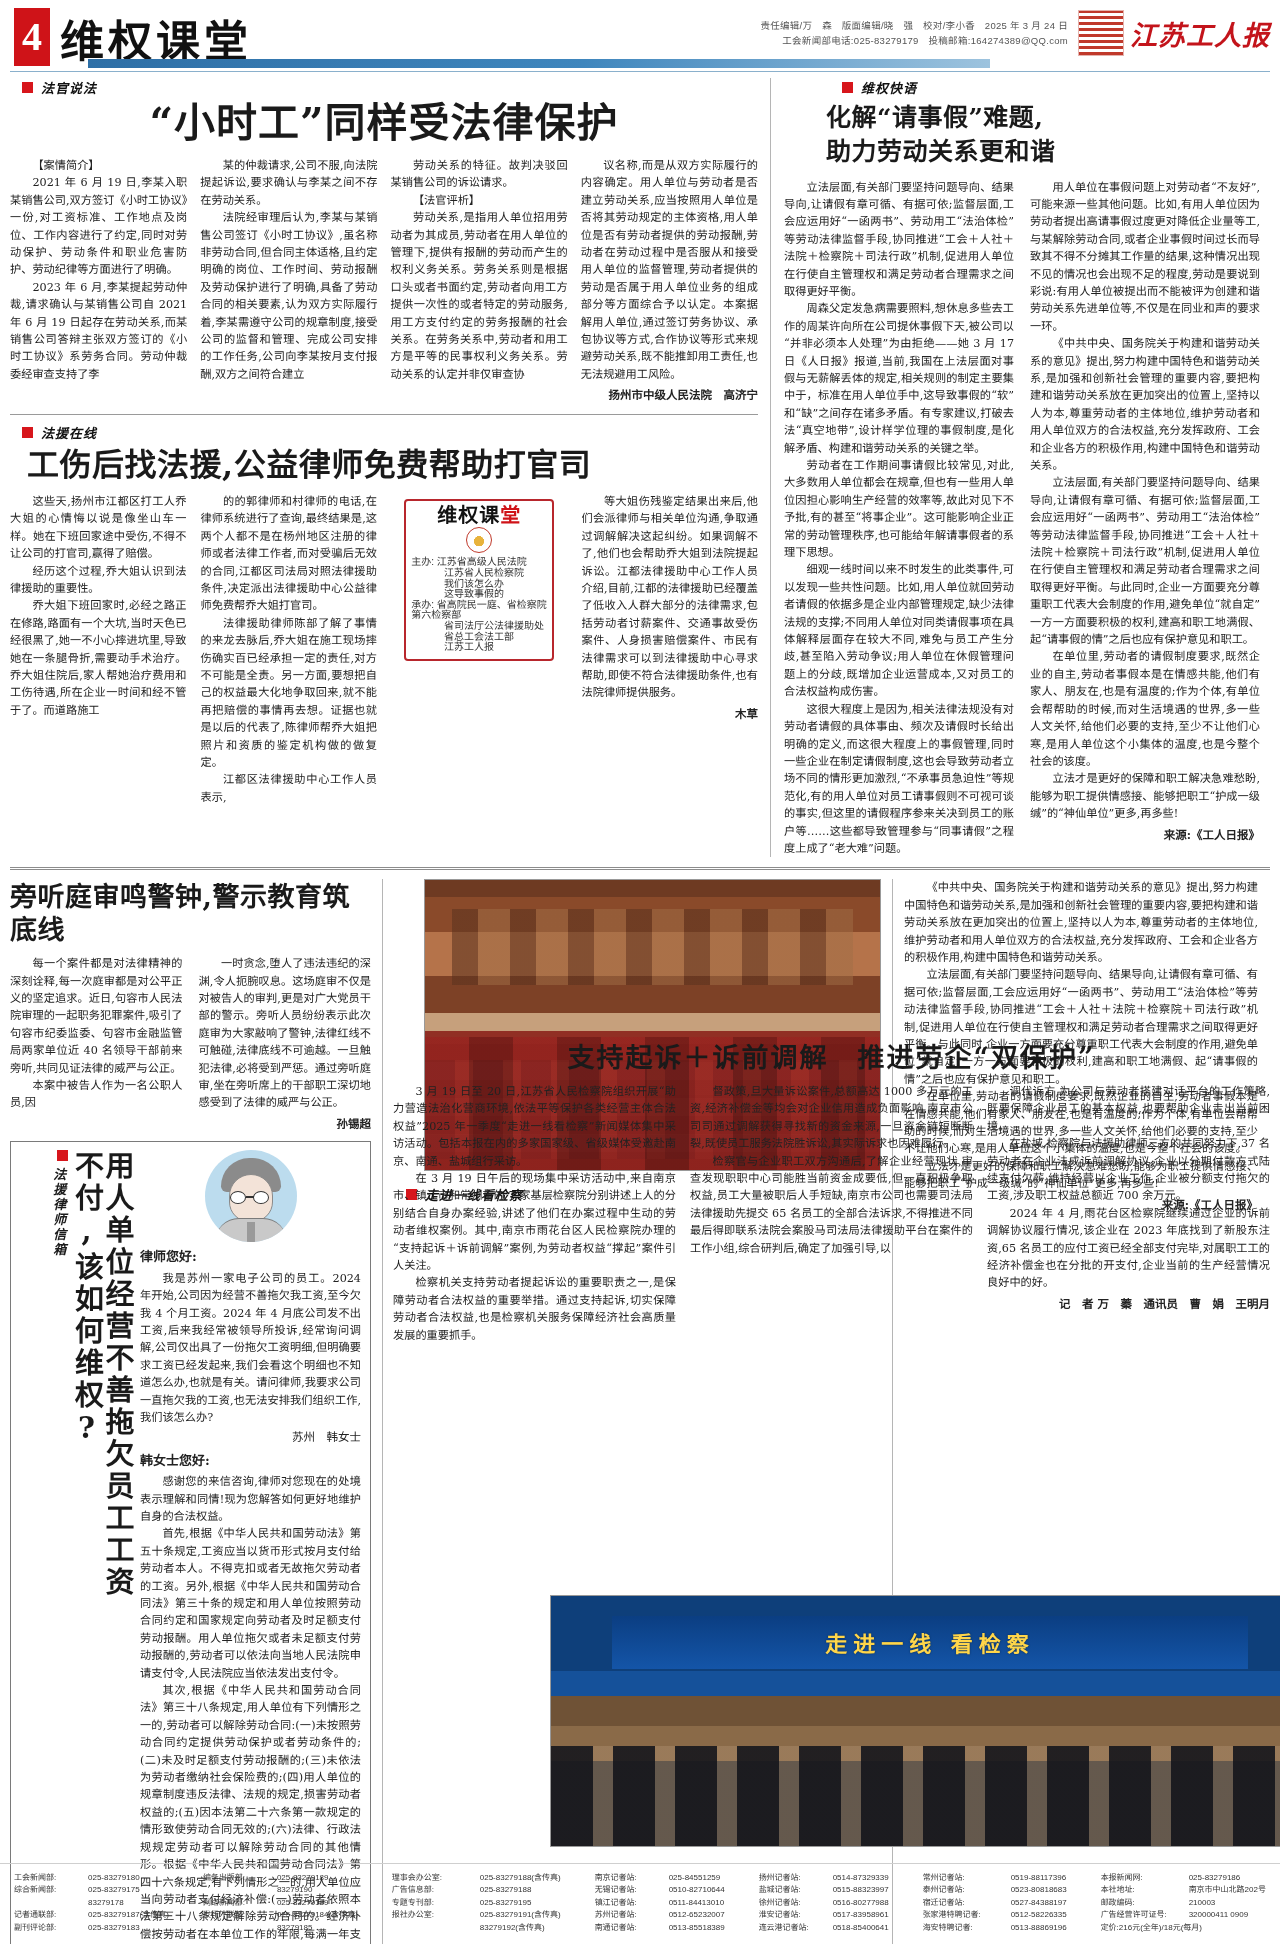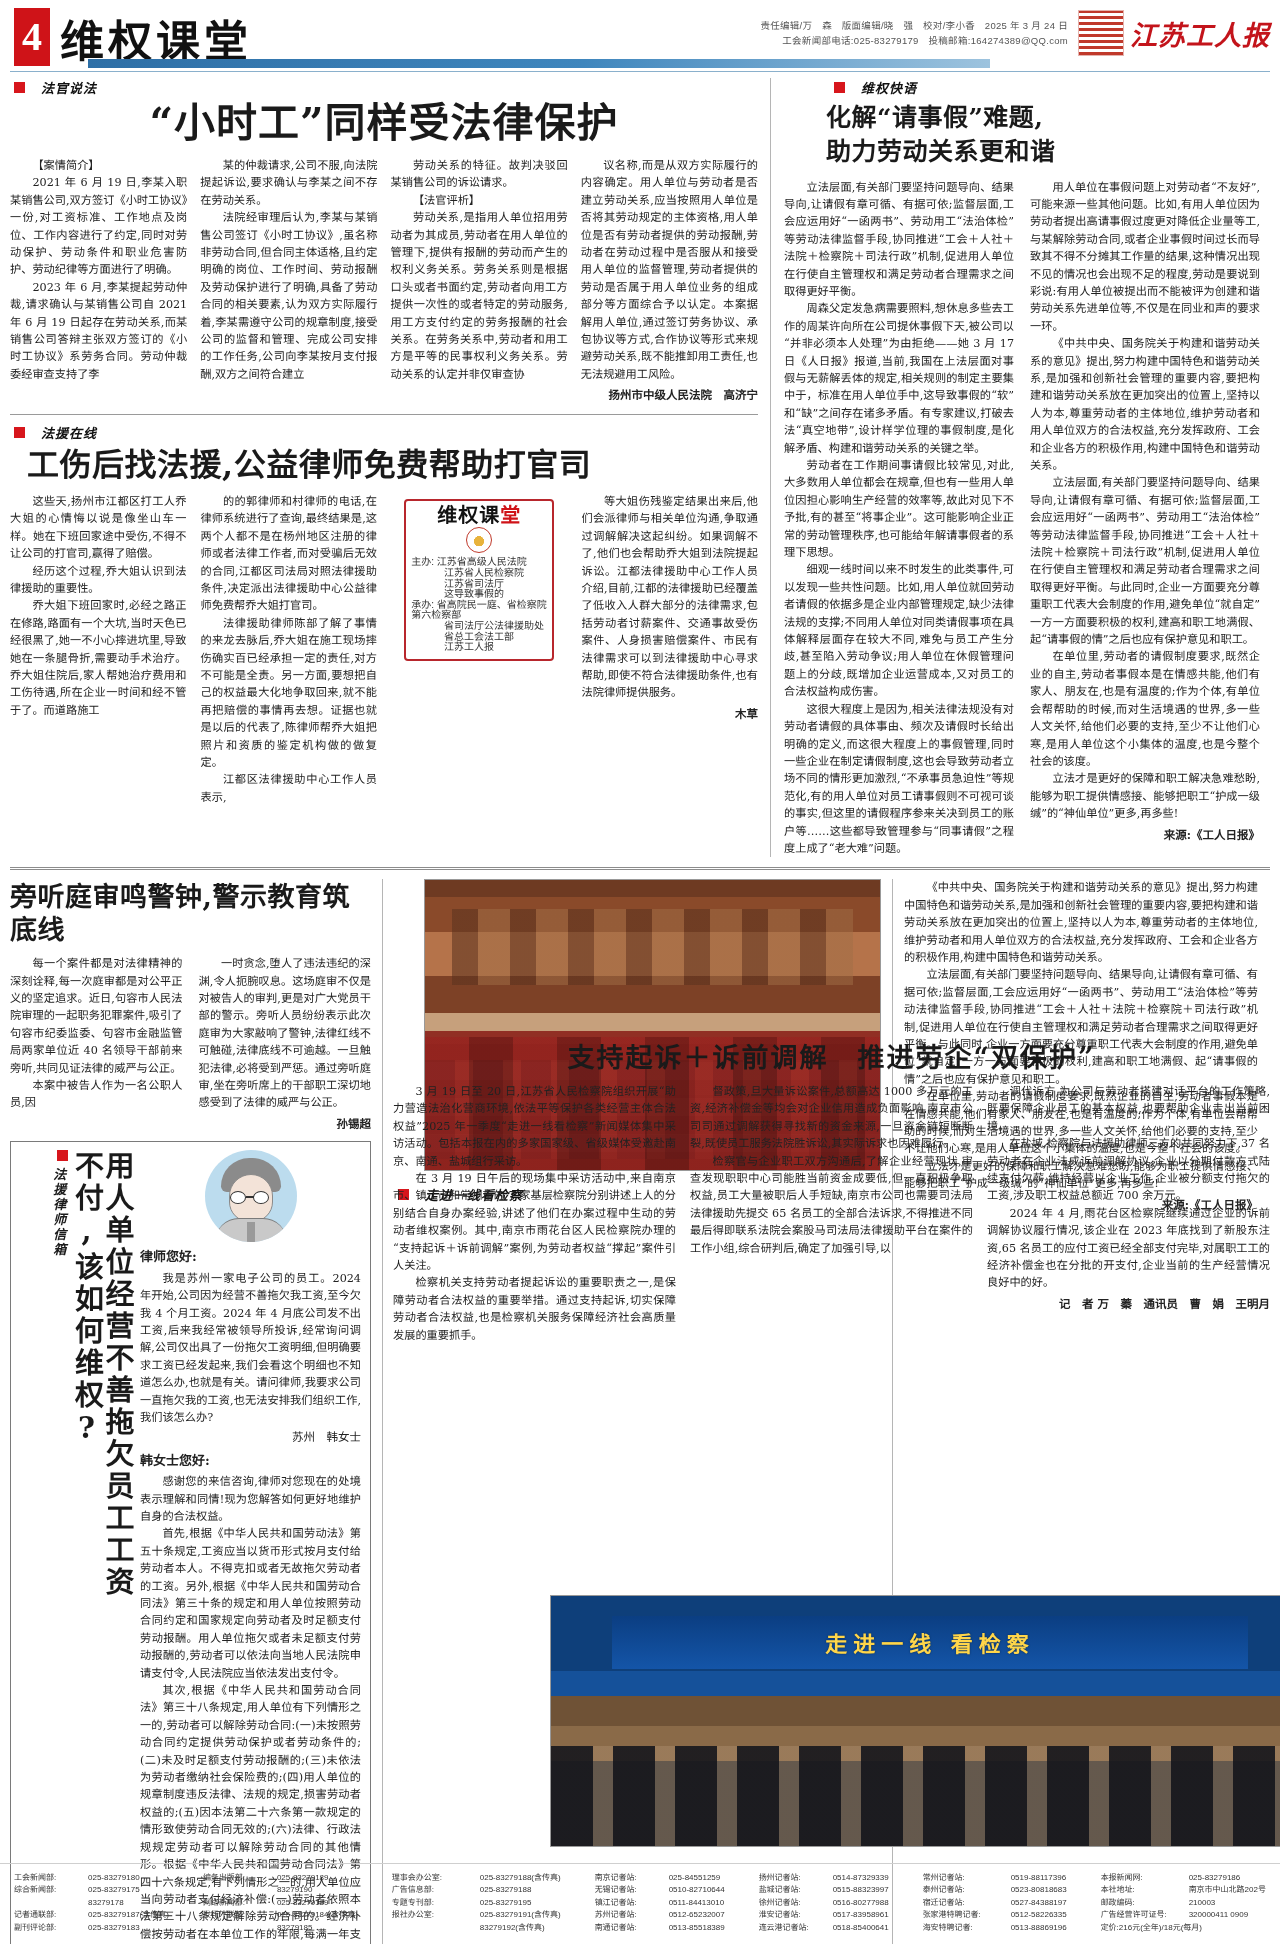--- a/index.html
+++ b/index.html
@@ -36,21 +36,21 @@
         repeating-linear-gradient(0deg,#c0392b 0 3px,#fff 3px 6px),
         repeating-linear-gradient(90deg,rgba(180,40,30,.75) 0 3px,rgba(255,255,255,0) 3px 6px);
         border:1px solid #e4b3ae; }
   .paper-logo { font-size:27px; font-weight:700; color:#c3141b; letter-spacing:1px;
                 font-family:"DejaVu Serif",serif; font-style:italic; white-space:nowrap; }
   .mh-rule { position:absolute; left:88px; right:290px; bottom:4px; height:9px;
              background:linear-gradient(90deg,#2e6fa6,#3f86bd 55%,#9dc3de); }
   .mh-hair { position:absolute; left:10px; right:10px; bottom:0; height:1px; background:#8ab0cc; }
 
   
-  .flag { display:flex; align-items:center; gap:16px; margin:0 0 4px 4px; }
+  .flag { display:flex; align-items:center; gap:8px; margin:0 0 4px 12px; }
   .flag-sq { width:11px; height:11px; background:#d7161c; flex:0 0 auto; }
   .flag-tx { font-size:13px; font-weight:700; color:#111; letter-spacing:1px;
              font-family:"DejaVu Serif",serif; font-style:italic; }
 
   .hl1 { font-size:41px; font-weight:700; text-align:center; letter-spacing:1px;
          line-height:1.12; font-family:"DejaVu Serif","Liberation Serif",serif; margin:2px 0 10px; }
   .hl2 { font-size:32px; font-weight:700; letter-spacing:.5px; line-height:1.2;
          font-family:"DejaVu Serif","Liberation Serif",serif; margin:2px 17px 9px; }
   .hl3 { font-size:27px; font-weight:700; letter-spacing:.5px; line-height:1.22;
          font-family:"DejaVu Serif","Liberation Serif",serif; margin:2px 0 8px; }
@@ -223,21 +223,21 @@
           <p>江都区法律援助中心工作人员表示,</p>
         </div>
         <div style="flex:1">
 
           <div class="seal">
             <div class="seal-title"><span>维权课</span><span class="red">堂</span></div>
             <div class="seal-emblem"></div>
             <div class="seal-rows">
               <div>主办:  江苏省高级人民法院</div>
               <div>　　　 江苏省人民检察院</div>
-              <div>　　　 江苏省司法厅</div>
+              <div>　　　 我们该怎么办</div>
               <div>　　　 这导致事假的</div>
               <div>承办:  省高院民一庭、省检察院第六检察部</div>
               <div>　　　 省司法厅公法律援助处</div>
               <div>　　　 省总工会法工部</div>
               <div>　　　 江苏工人报</div>
             </div>
           </div>
         </div>
         <div style="flex:1">
           <p>等大姐伤残鉴定结果出来后,他们会派律师与相关单位沟通,争取通过调解解决这起纠纷。如果调解不了,他们也会帮助乔大姐到法院提起诉讼。江都法律援助中心工作人员介绍,目前,江都的法律援助已经覆盖了低收入人群大部分的法律需求,包括劳动者讨薪案件、交通事故受伤案件、人身损害赔偿案件、市民有法律需求可以到法律援助中心寻求帮助,即使不符合法律援助条件,也有法院律师提供服务。</p>

